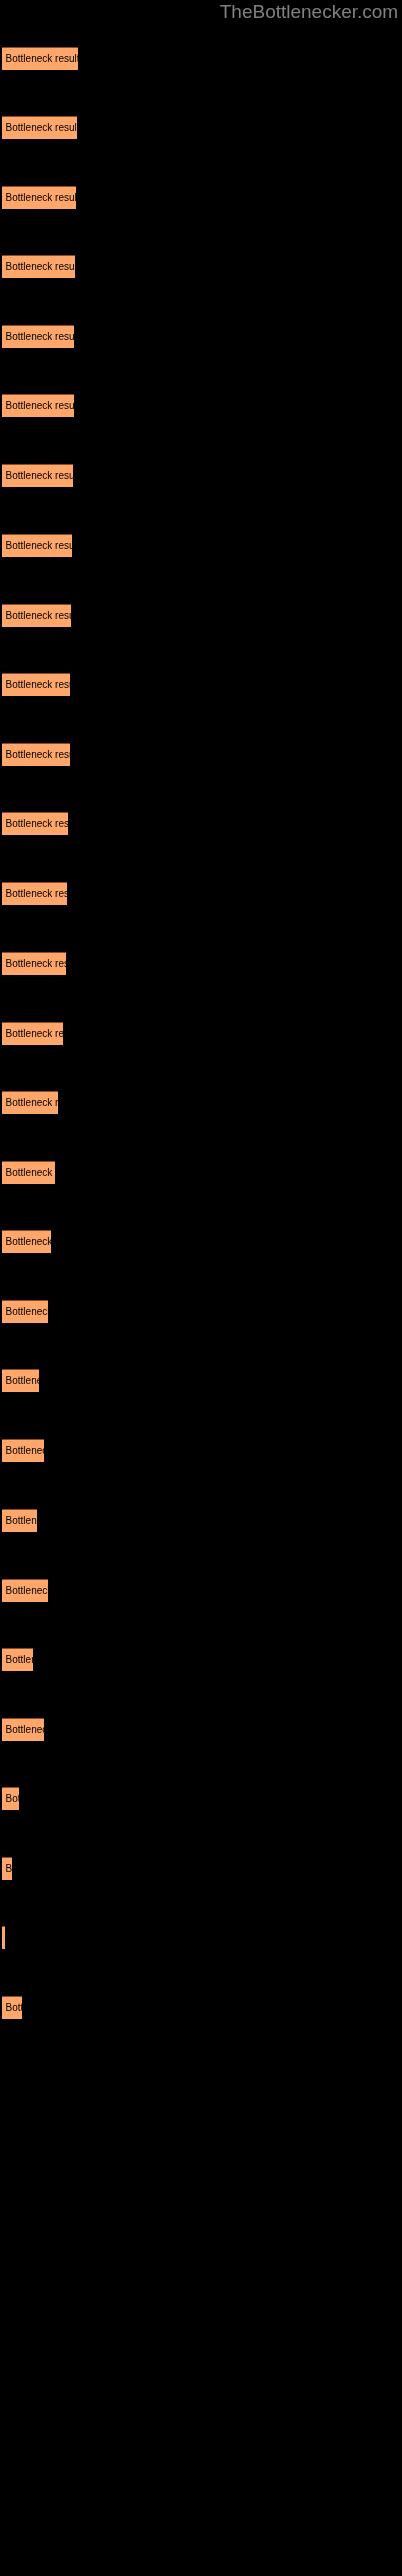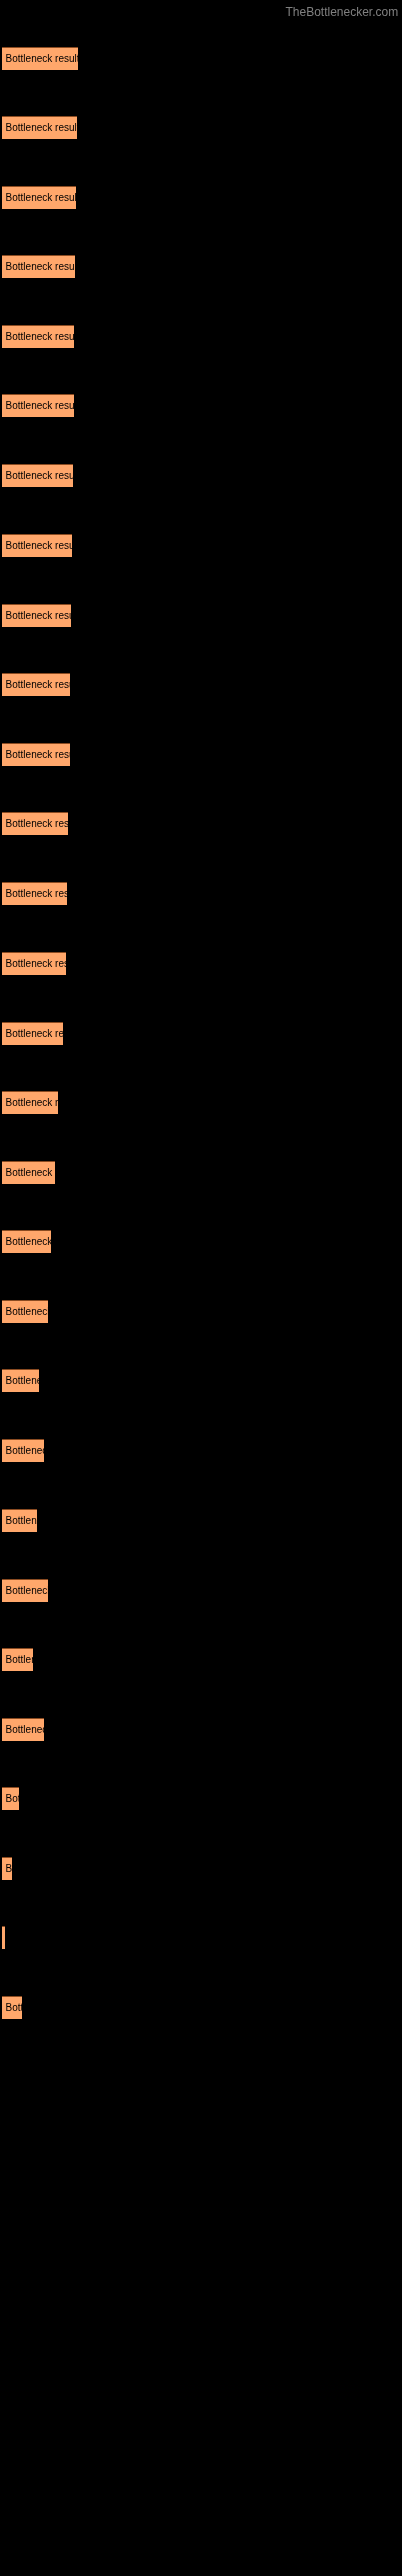--- a/index.html
+++ b/index.html
@@ -15,21 +15,21 @@
     font-family: "Liberation Sans", sans-serif;
   }
 
   .site-title {
     position: absolute;
     top: 0px;
     right: 4.8px;
     height: 24px;
     line-height: 24px;
     color: #808080;
-    font-size: 12px;
+    font-size: 19px;
     font-family: "Liberation Sans", sans-serif;
     letter-spacing: 0px;
     white-space: nowrap;
   }
 
   .chart {
     position: absolute;
     left: 0;
     top: 0;
     width: 403px;

